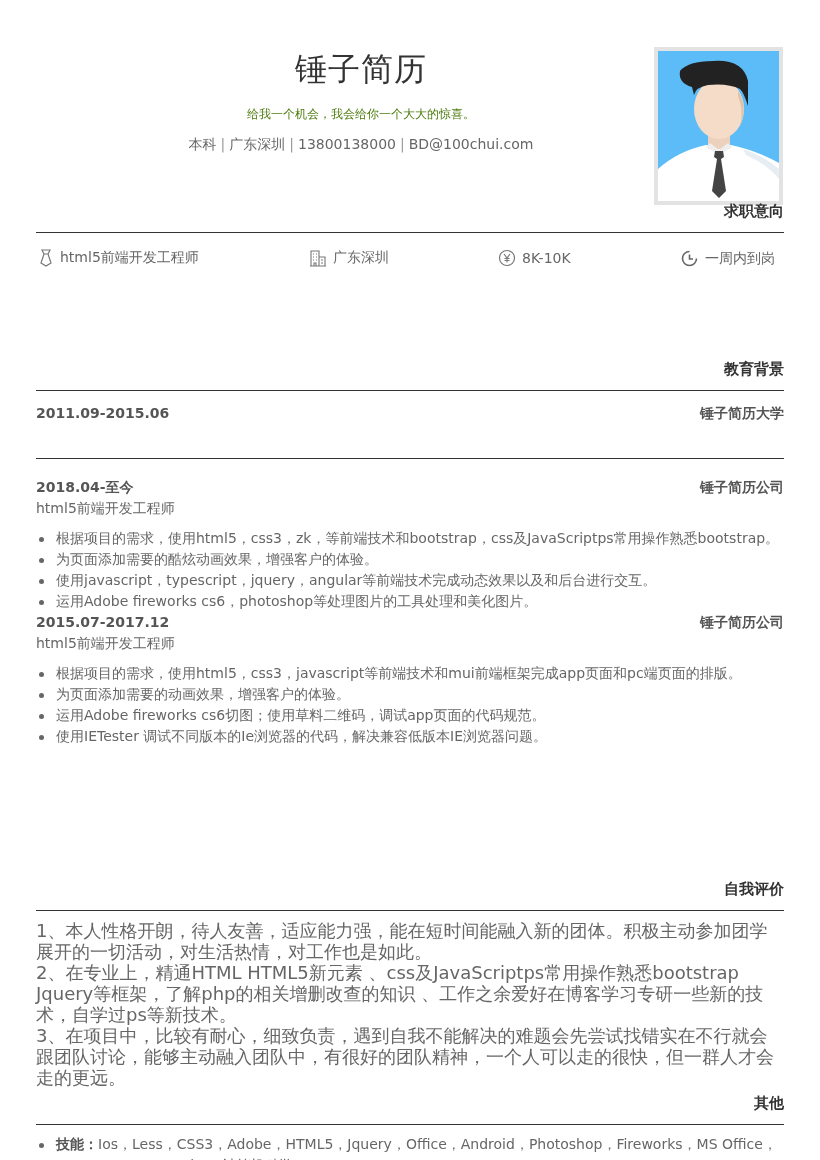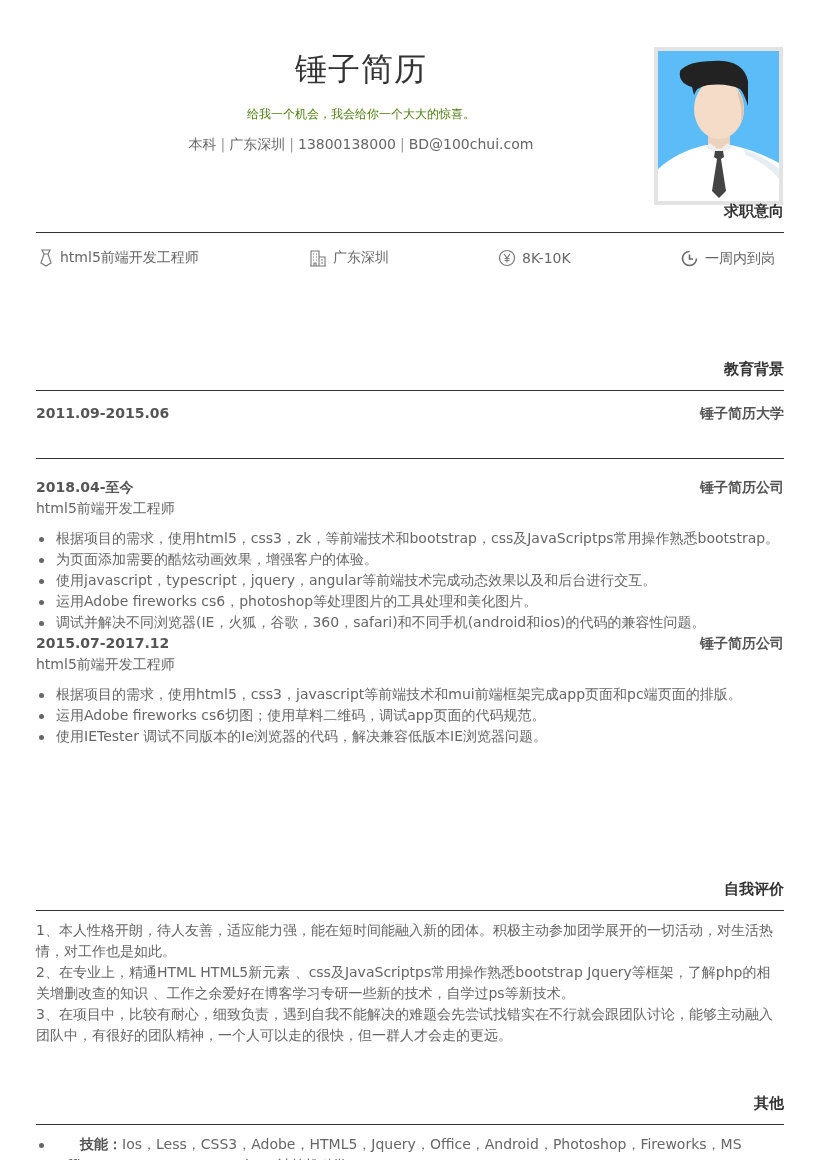--- a/index.html
+++ b/index.html
@@ -21,22 +21,22 @@
   .intent-row { position: relative; height: 36px; margin-top: 8px; }
   .intent-item { position: absolute; top: 8px; display: flex; align-items: center; font-size: 14px; color: #666; }
   .intent-item svg { margin-right: 6px; }
 
   .entry-head { display: flex; justify-content: space-between; font-weight: bold; color: #555; font-size: 14px; height: 21px; line-height: 21px; }
   .entry-sub { font-size: 14px; color: #666; height: 21px; line-height: 21px; }
   ul.bullets { list-style: none; margin-top: 9px; }
   ul.bullets li { position: relative; padding-left: 20px; font-size: 14px; color: #666; line-height: 21px; }
   ul.bullets li::before { content: ""; position: absolute; left: 3px; top: 9px; width: 5px; height: 5px; border-radius: 50%; background: #666; }
 
-  .para { font-size: 14px; color: #666; line-height: 21px; }
-  .skill-label { font-weight: bold; color: #555; margin-left: 24px; }
+  .para { font-size: 18px; color: #666; line-height: 21px; }
+  .skill-label { font-weight: bold; color: #555; }
 </style>
 </head>
 <body>
 
 <div class="page">
 
   <div class="header">
     <div class="name">锤子简历</div>
     <div class="slogan">给我一个机会，我会给你一个大大的惊喜。</div>
     <div class="contact">
@@ -108,32 +108,32 @@
       <div class="entry-head">
         <span>2018.04-至今</span>
         <span>锤子简历公司</span>
       </div>
       <div class="entry-sub">html5前端开发工程师</div>
       <ul class="bullets">
         <li>根据项目的需求，使用html5，css3，zk，等前端技术和bootstrap，css及JavaScriptps常用操作熟悉bootstrap。</li>
         <li>为页面添加需要的酷炫动画效果，增强客户的体验。</li>
         <li>使用javascript，typescript，jquery，angular等前端技术完成动态效果以及和后台进行交互。</li>
         <li>运用Adobe fireworks cs6，photoshop等处理图片的工具处理和美化图片。</li>
-        <li>调试并解决不同浏览器(IE，火狐，谷歌，360，safari)和不同手机(android和ios)的代码的兼容性问题。</li>
       </ul>
     </div>
 
     <div style="">
       <div class="entry-head">
         <span>2015.07-2017.12</span>
         <span>锤子简历公司</span>
       </div>
       <div class="entry-sub">html5前端开发工程师</div>
       <ul class="bullets">
         <li>根据项目的需求，使用html5，css3，javascript等前端技术和mui前端框架完成app页面和pc端页面的排版。</li>
+        <li>为页面添加需要的动画效果，增强客户的体验。</li>
         <li>运用Adobe fireworks cs6切图；使用草料二维码，调试app页面的代码规范。</li>
         <li>使用IETester 调试不同版本的Ie浏览器的代码，解决兼容低版本IE浏览器问题。</li>
       </ul>
     </div>
   </div>
 
   <div class="section" style="top:873px;">
     <div class="sec-title">自我评价</div>
     <div class="sec-rule"></div>
     <div style="margin-top:9px;">

